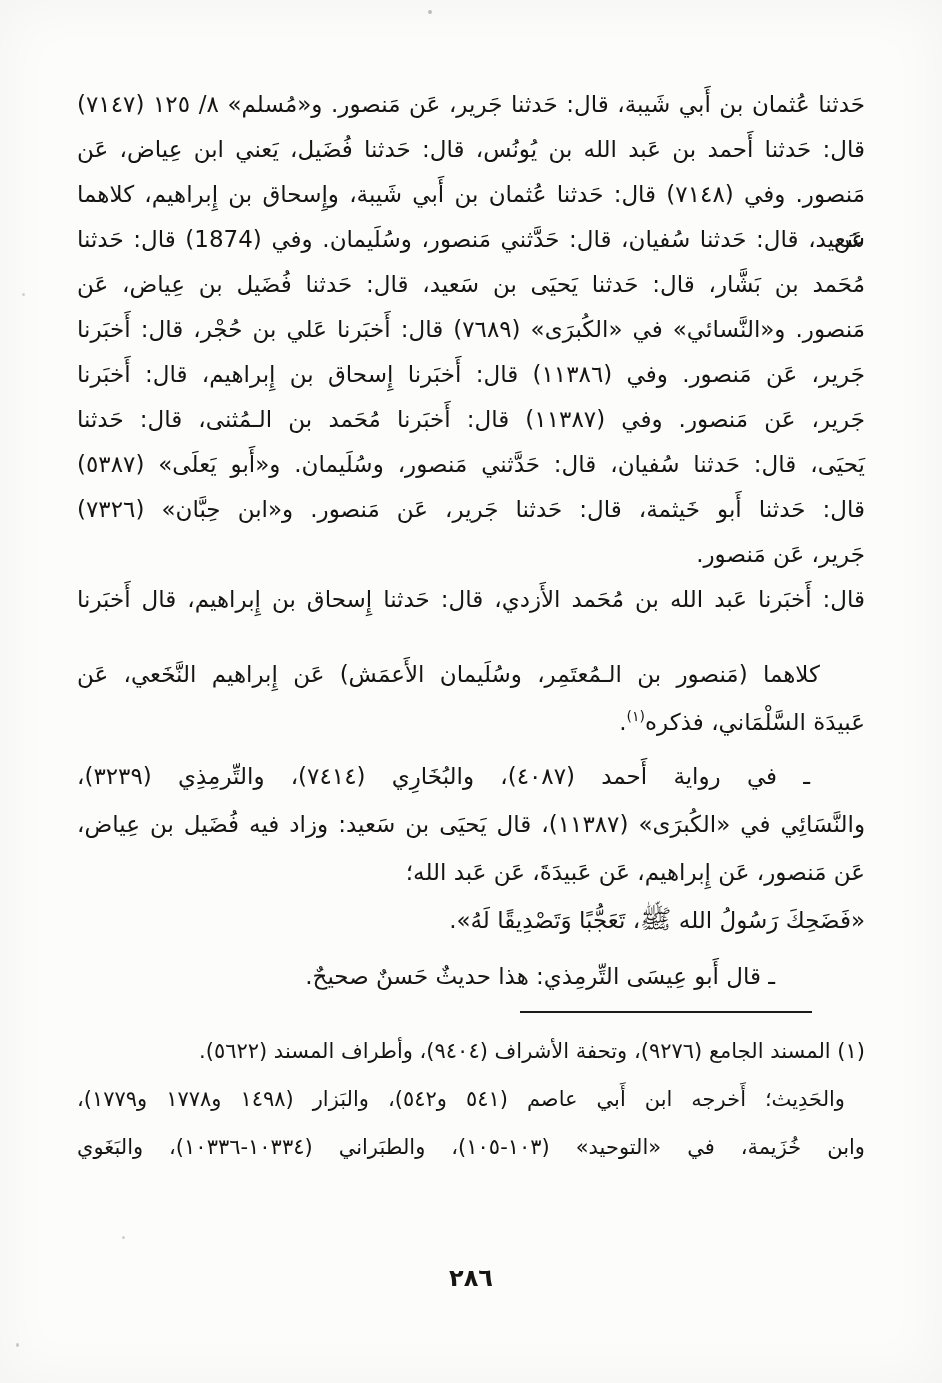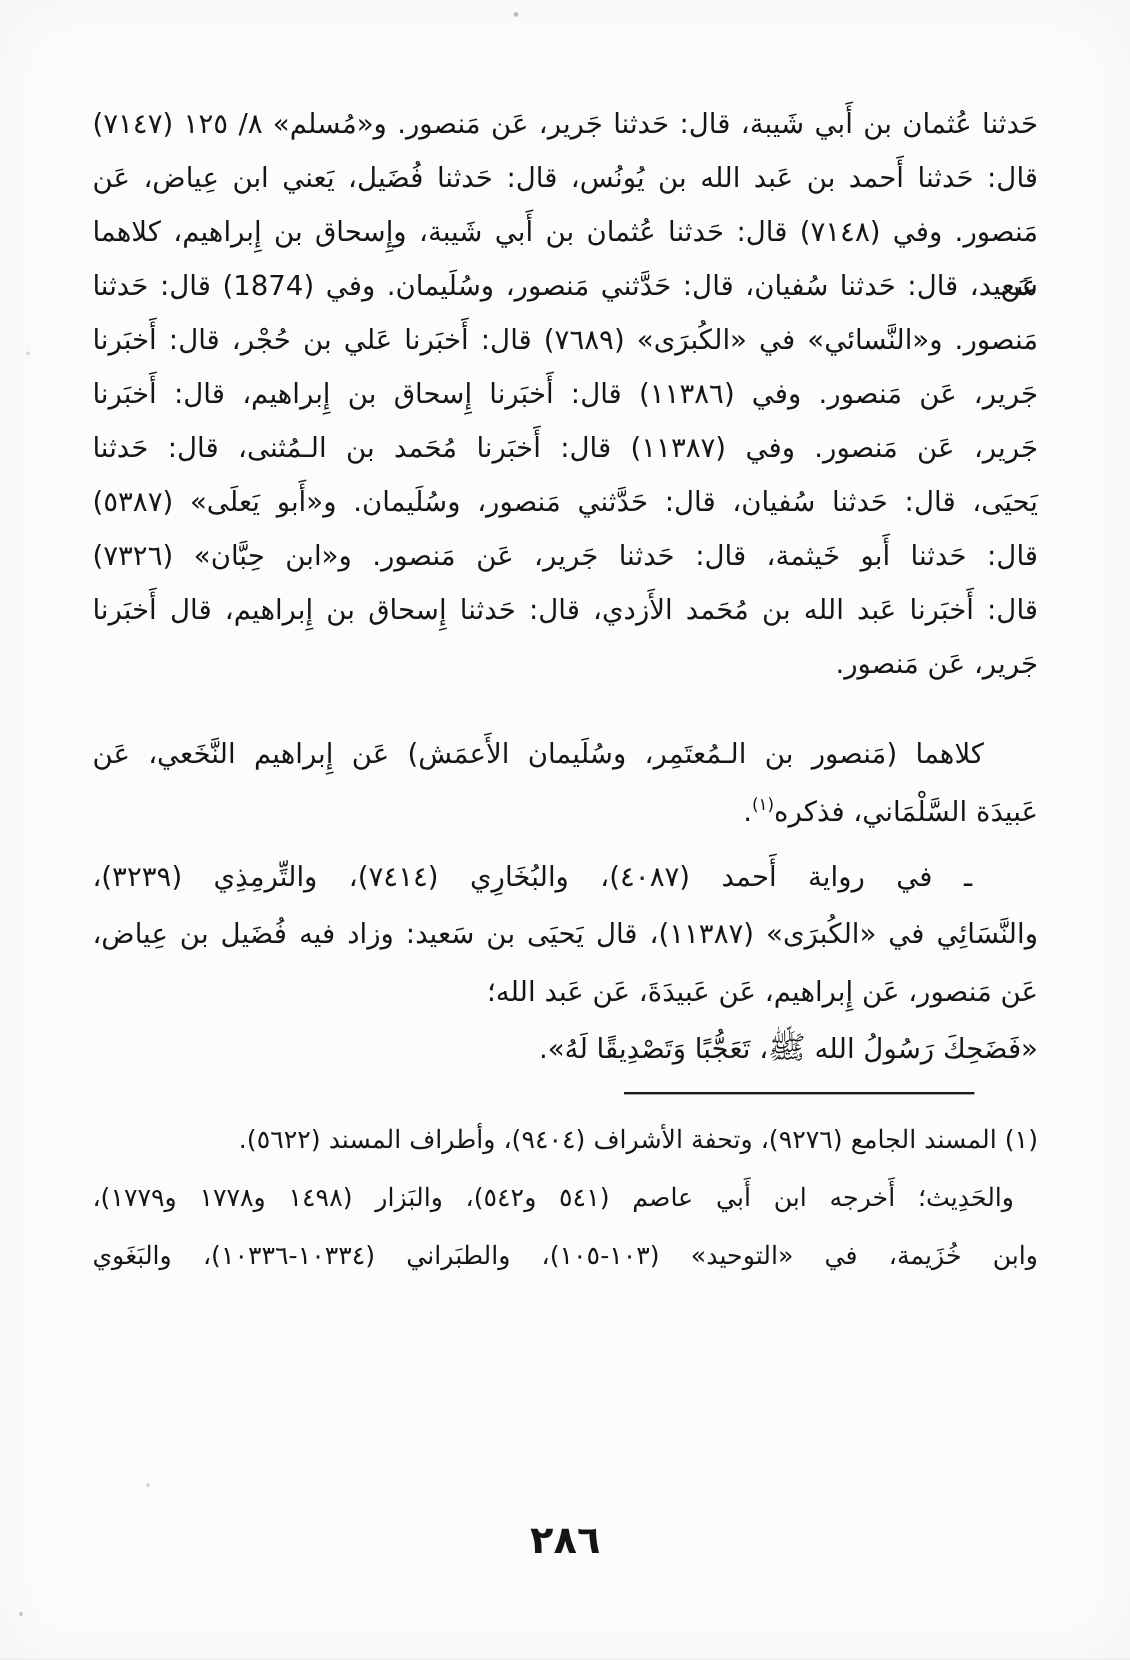--- a/index.html
+++ b/index.html
@@ -38,21 +38,21 @@
   sup.fnref{font-size:14px;vertical-align:super;line-height:0;}
   .saw{font-size:26px;line-height:0;}
   .fn-rule{
     margin-top:11px;margin-right:53px;
     width:292px;height:2px;background:#1c1b1a;border:none;
   }
   .footnotes{margin-top:14px;font-size:21px;}
   .fl{line-height:48px;height:48px;}
   .page-number{
     position:absolute;top:1264px;left:0;right:0;
-    text-align:center;font-size:32px;font-weight:bold;
+    text-align:center;font-size:24px;font-weight:bold;
     letter-spacing:2px;
   }
   
   .speck{position:absolute;background:#8a8a85;border-radius:50%;}
   .sp1{width:4px;height:4px;top:10px;left:428px;opacity:.55;}
   .sp2{width:3px;height:3px;top:1236px;left:122px;opacity:.4;}
   .sp3{width:3px;height:4px;top:1343px;left:16px;opacacity:.45;opacity:.45;}
   .sp4{width:3px;height:3px;top:293px;left:22px;opacity:.35;}
 </style>
 </head>
@@ -60,46 +60,48 @@
 
 <div class="page">
 
   <div class="main-text">
 
     <div>
       <div class="ln jl">حَدثنا عُثمان بن أَبي شَيبة، قال: حَدثنا جَرير، عَن مَنصور. و«مُسلم» ٨/ ١٢٥ (٧١٤٧)</div>
       <div class="ln jl">قال: حَدثنا أَحمد بن عَبد الله بن يُونُس، قال: حَدثنا فُضَيل، يَعني ابن عِياض، عَن</div>
       <div class="ln jl">مَنصور. وفي (٧١٤٨) قال: حَدثنا عُثمان بن أَبي شَيبة، وإِسحاق بن إِبراهيم، كلاهما عَن</div>
       <div class="ln jl">سَعيد، قال: حَدثنا سُفيان، قال: حَدَّثني مَنصور، وسُلَيمان. وفي (1874) قال: حَدثنا</div>
+      <div class="ln jl">مُحَمد بن بَشَّار، قال: حَدثنا يَحيَى بن سَعيد، قال: حَدثنا فُضَيل بن عِياض، عَن</div>
       <div class="ln jl">مَنصور. و«النَّسائي» في «الكُبرَى» (٧٦٨٩) قال: أَخبَرنا عَلي بن حُجْر، قال: أَخبَرنا</div>
       <div class="ln jl">جَرير، عَن مَنصور. وفي (١١٣٨٦) قال: أَخبَرنا إِسحاق بن إِبراهيم، قال: أَخبَرنا</div>
       <div class="ln jl">جَرير، عَن مَنصور. وفي (١١٣٨٧) قال: أَخبَرنا مُحَمد بن الـمُثنى، قال: حَدثنا</div>
       <div class="ln jl">يَحيَى، قال: حَدثنا سُفيان، قال: حَدَّثني مَنصور، وسُلَيمان. و«أَبو يَعلَى» (٥٣٨٧)</div>
       <div class="ln jl">قال: حَدثنا أَبو خَيثمة، قال: حَدثنا جَرير، عَن مَنصور. و«ابن حِبَّان» (٧٣٢٦)</div>
+      <div class="ln rl">جَرير، عَن مَنصور.</div>
       <div class="ln jl">قال: أَخبَرنا عَبد الله بن مُحَمد الأَزدي، قال: حَدثنا إِسحاق بن إِبراهيم، قال أَخبَرنا</div>
-      <div class="ln rl">جَرير، عَن مَنصور.</div>
     </div>
 
     <div class="para-b">
       <div class="ln2 jl indent-45">كلاهما (مَنصور بن الـمُعتَمِر، وسُلَيمان الأَعمَش) عَن إِبراهيم النَّخَعي، عَن</div>
       <div class="ln2 rl">
         <span>عَبيدَة السَّلْمَاني، فذكره</span><sup class="fnref">(١)</sup><span>.</span>
       </div>
     </div>
 
     <div class="para-c">
       <div class="ln2 jl indent-55">ـ في رواية أَحمد (٤٠٨٧)، والبُخَارِي (٧٤١٤)، والتِّرمِذِي (٣٢٣٩)،</div>
       <div class="ln2 jl">والنَّسَائِي في «الكُبرَى» (١١٣٨٧)، قال يَحيَى بن سَعيد: وزاد فيه فُضَيل بن عِياض،</div>
       <div class="ln2 rl off-80">عَن مَنصور، عَن إِبراهيم، عَن عَبيدَةَ، عَن عَبد الله؛</div>
     </div>
 
     <div class="ln2 rl off-150">
       <span>«فَضَحِكَ رَسُولُ الله </span><span class="saw">ﷺ</span><span>، تَعَجُّبًا وَتَصْدِيقًا لَهُ».</span>
     </div>
 
+    <div class="ln2 rl off-90">ـ قال أَبو عِيسَى التِّرمِذي: هذا حديثٌ حَسنٌ صحيحٌ.</div>
 
     <div class="fn-rule"></div>
 
     <div class="footnotes">
       <div class="fl rl">(١) المسند الجامع (٩٢٧٦)، وتحفة الأشراف (٩٤٠٤)، وأطراف المسند (٥٦٢٢).</div>
       <div class="fl jl indent-20">والحَدِيث؛ أَخرجه ابن أَبي عاصم (٥٤١ و٥٤٢)، والبَزار (١٤٩٨ و١٧٧٨ و١٧٧٩)،</div>
       <div class="fl jl">وابن خُزَيمة، في «التوحيد» (١٠٣-١٠٥)، والطبَراني (١٠٣٣٤-١٠٣٣٦)، والبَغَوي</div>
     </div>
 
   </div>

